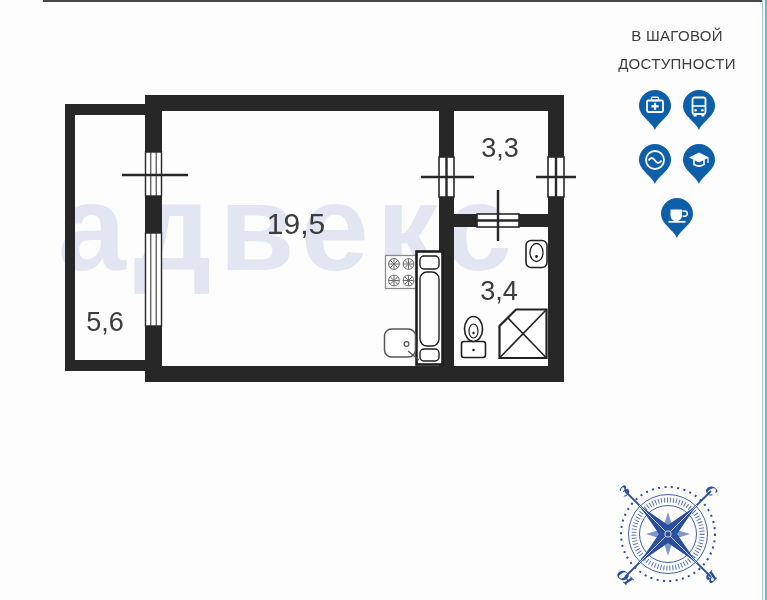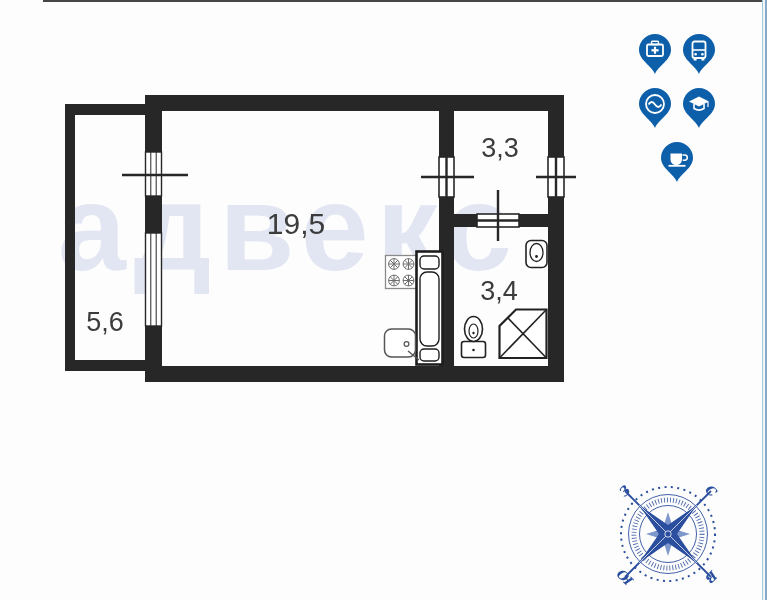--- a/index.html
+++ b/index.html
@@ -145,20 +145,21 @@
       <line x1="508" y1="318" x2="546.5" y2="358" stroke="#222222" stroke-width="1.6"></line>
     </g>
 
     <text class="room-label" x="105" y="331" font-size="27" text-anchor="middle">5,6</text>
     <text class="room-label" x="296" y="234" font-size="30" text-anchor="middle">19,5</text>
     <text class="room-label" x="500" y="157" font-size="27" text-anchor="middle">3,3</text>
     <text class="room-label" x="499" y="300" font-size="27" text-anchor="middle">3,4</text>
   </svg>
 
   <div class="nearby-panel">
+    <div class="nearby-title">В ШАГОВОЙ ДОСТУПНОСТИ</div>
 
     <div class="pin-row row1">
       <svg width="36" height="42" viewBox="0 0 36 42">
         <path d="M18,41 C15,33 2,27 2,17 a16,16 0 1,1 32,0 C34,27 21,33 18,41 Z" fill="#0e5fa9"></path>
         <rect x="10" y="11.5" width="16" height="11.5" rx="1.5" fill="none" stroke="#ffffff" stroke-width="1.8"></rect>
         <rect x="14.5" y="8.3" width="7" height="3.2" rx="1" fill="none" stroke="#ffffff" stroke-width="1.4"></rect>
         <line x1="18" y1="13.8" x2="18" y2="20.8" stroke="#ffffff" stroke-width="2.2"></line>
         <line x1="14.4" y1="17.3" x2="21.6" y2="17.3" stroke="#ffffff" stroke-width="2.2"></line>
       </svg>
       <svg width="36" height="42" viewBox="0 0 36 42">

